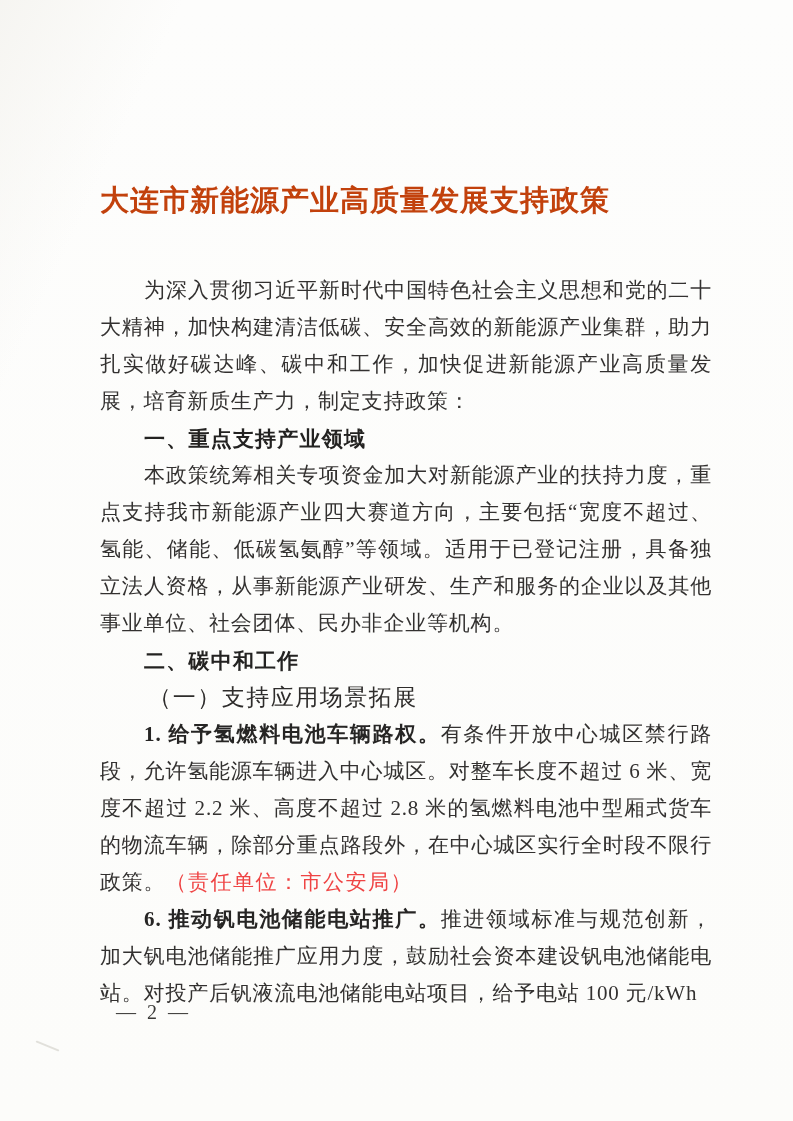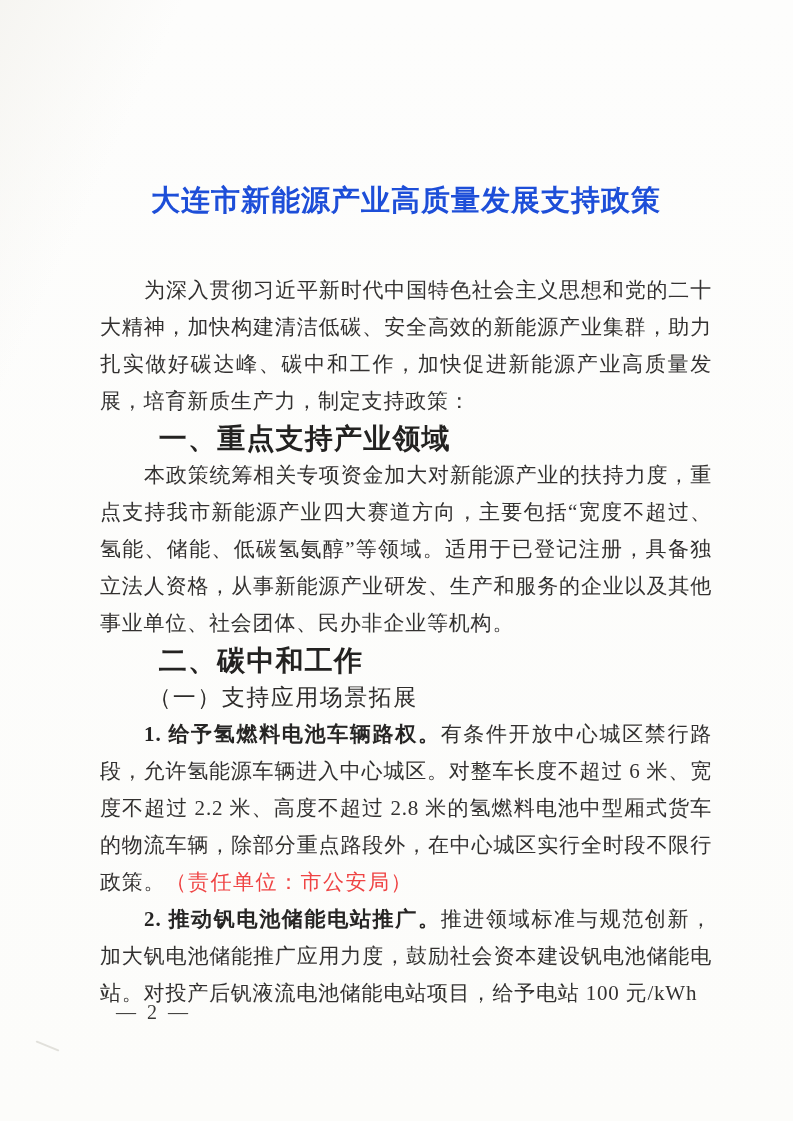--- a/index.html
+++ b/index.html
@@ -20,46 +20,45 @@
   .scan-page {
     position: absolute;
     inset: 0;
   }
   .doc-title {
     position: absolute;
     top: 183px;
     left: 100px;
     width: 612px;
     margin: 0;
-    text-align: center;
     font-size: 29px;
     line-height: 34px;
     font-weight: bold;
     letter-spacing: 1px;
-    color: #1d4ed8;
+    color: #c2410c;
   }
   .doc-body {
     position: absolute;
     top: 272px;
     left: 100px;
     width: 612px;
     font-size: 21px;
     line-height: 37px;
     letter-spacing: 0.8px;
     text-align: justify;
     color: #333130;
   }
   .doc-body p, .doc-body h2, .doc-body h3 {
     margin: 0;
     padding: 0;
     text-indent: 2.1em;
   }
   .h-section {
     font-family: "Liberation Sans", "DejaVu Sans", sans-serif;
-    font-size: 28px;
+    font-size: 21px;
     font-weight: bold;
     color: #232221;
     letter-spacing: 1.2px;
   }
   .h-sub {
     font-size: 23px;
     font-weight: normal;
     color: #2e2c2b;
     letter-spacing: 1.5px;
   }
@@ -106,21 +105,21 @@
     <h2 class="h-section">一、重点支持产业领域</h2>
 
     <p class="para">本政策统筹相关专项资金加大对新能源产业的扶持力度，重点支持我市新能源产业四大赛道方向，主要包括“宽度不超过、氢能、储能、低碳氢氨醇”等领域。适用于已登记注册，具备独立法人资格，从事新能源产业研发、生产和服务的企业以及其他事业单位、社会团体、民办非企业等机构。</p>
 
     <h2 class="h-section">二、碳中和工作</h2>
 
     <h3 class="h-sub">（一）支持应用场景拓展</h3>
 
     <p class="para item"><span class="lead">1. 给予氢燃料电池车辆路权。</span><span>有条件开放中心城区禁行路段，允许氢能源车辆进入中心城区。对整车长度不超过 6 米、宽度不超过 2.2 米、高度不超过 2.8 米的氢燃料电池中型厢式货车的物流车辆，除部分重点路段外，在中心城区实行全时段不限行政策。</span><span class="kaiti">（责任单位：市公安局）</span></p>
 
-    <p class="para item"><span class="lead">2. 推动钒电池储能电站推广。</span><span>推进领域标准与规范创新，加大钒电池储能推广应用力度，鼓励社会资本建设钒电池储能电站。对投产后钒液流电池储能电站项目，给予电站 100 元/kWh</span></p>
+    <p class="para item"><span class="lead">6. 推动钒电池储能电站推广。</span><span>推进领域标准与规范创新，加大钒电池储能推广应用力度，鼓励社会资本建设钒电池储能电站。对投产后钒液流电池储能电站项目，给予电站 100 元/kWh</span></p>
 
   </div>
 
   <div class="page-number">— 2 —</div>
 
   <div class="smudge"></div>
 
 </div>
 
 </body></html>

